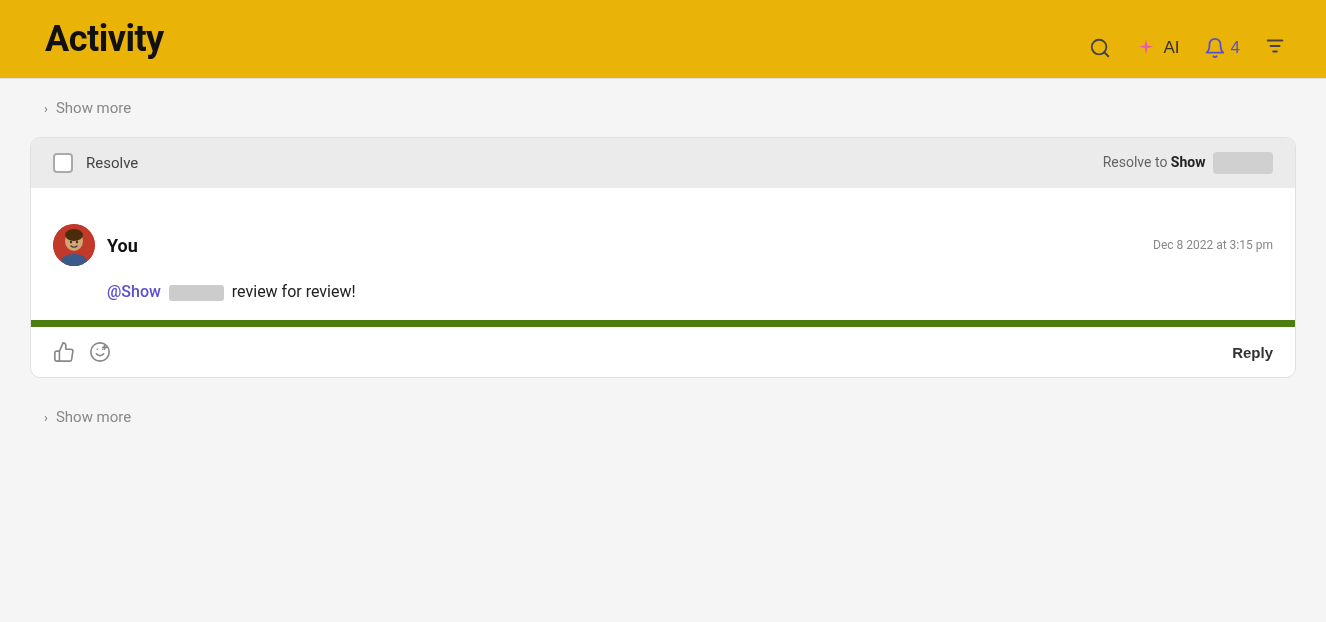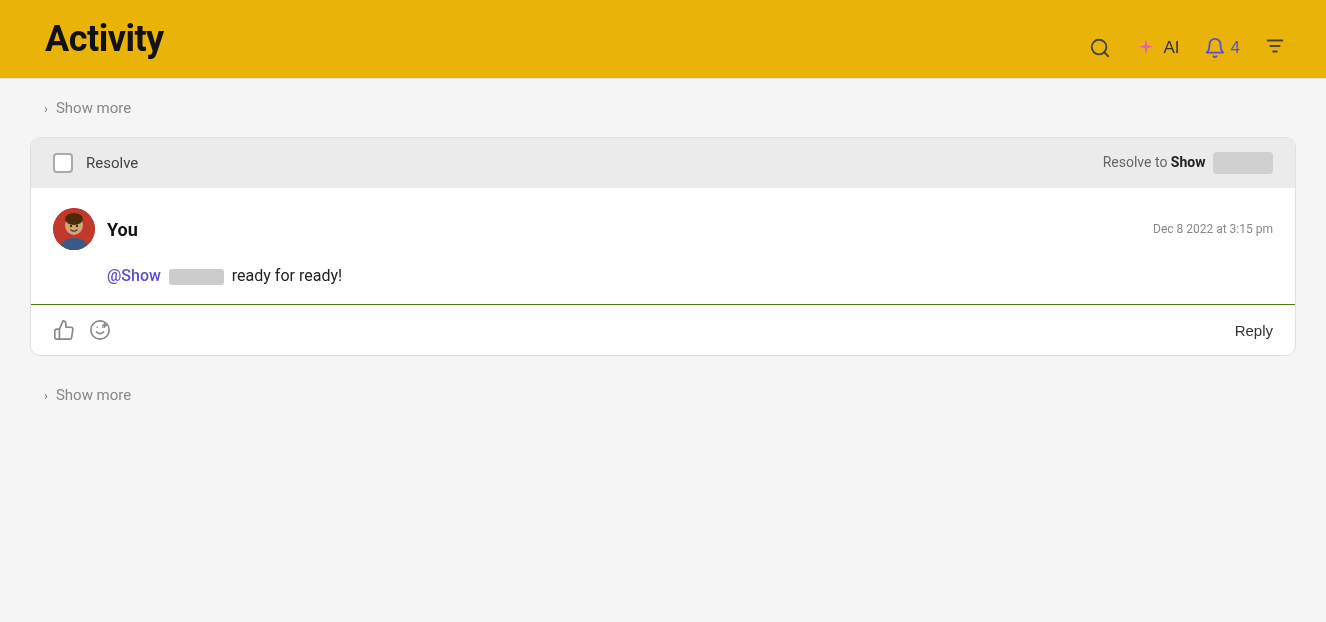--- a/index.html
+++ b/index.html
@@ -154,22 +154,22 @@
       display: inline-block;
       width: 60px;
       height: 22px;
       background: #d0d0d0;
       border-radius: 4px;
       vertical-align: middle;
       margin-left: 4px;
     }
 
     .comment-body {
-      padding: 20px 22px 16px 22px;
-      border-bottom: 1px solid #4d7c0f;
+      padding: 36px 22px 16px 22px;
+      border-bottom: 7px solid #4d7c0f;
     }
 
     .comment-header {
       display: flex;
       align-items: center;
       justify-content: space-between;
       margin-bottom: 14px;
     }
 
     .comment-user {
@@ -250,21 +250,21 @@
       display: flex;
       align-items: center;
     }
 
     .reply-btn {
       background: none;
       border: none;
       cursor: pointer;
       font-size: 15px;
       color: #333;
-      font-weight: 400;
+      font-weight: 700;
       text-align: center;
     }
   </style>
 </head>
 <body>
 
 <div class="header">
   <h1 class="header-title">Activity</h1>
   <div class="header-actions">
     <button class="header-icon-btn">
@@ -344,21 +344,21 @@
               <path d="M18 22 Q21 24.5 24 22" stroke="#333" stroke-width="1.2" fill="none" stroke-linecap="round"></path>
             </svg>
           </div>
           <span class="username">You</span>
         </div>
         <span class="timestamp">Dec 8 2022 at 3:15 pm</span>
       </div>
       <div class="comment-text">
         <span class="mention">@Show</span>
         <span class="redacted"></span>
-        <span> ready for ready!</span>
+        <span> review for review!</span>
       </div>
     </div>
 
     <div class="comment-actions">
       <div class="reaction-btns">
         <button class="reaction-btn" title="Like">
           <svg width="22" height="22" viewBox="0 0 24 24" fill="none" stroke="#888" stroke-width="1.8" stroke-linecap="round" stroke-linejoin="round">
             <path d="M14 9V5a3 3 0 0 0-3-3l-4 9v11h11.28a2 2 0 0 0 2-1.7l1.38-9a2 2 0 0 0-2-2.3H14z"></path>
             <path d="M7 22H4a2 2 0 0 1-2-2v-7a2 2 0 0 1 2-2h3"></path>
           </svg>

